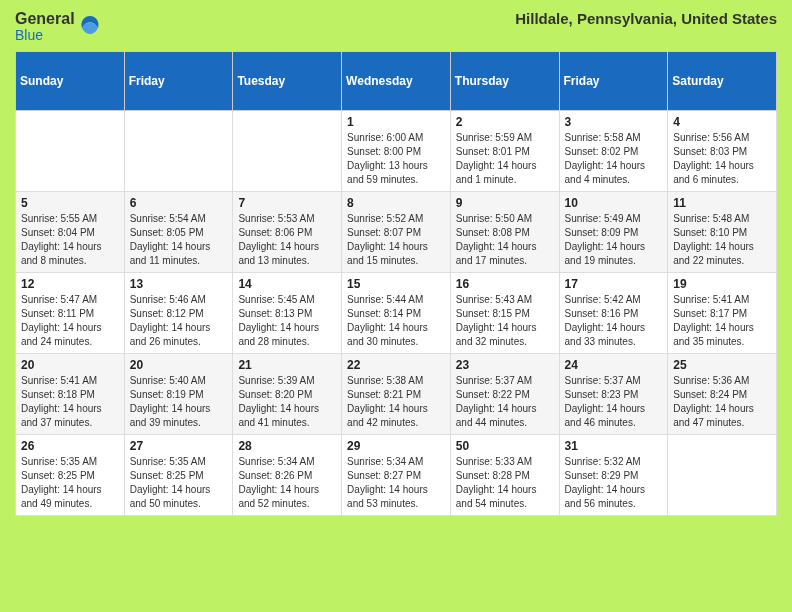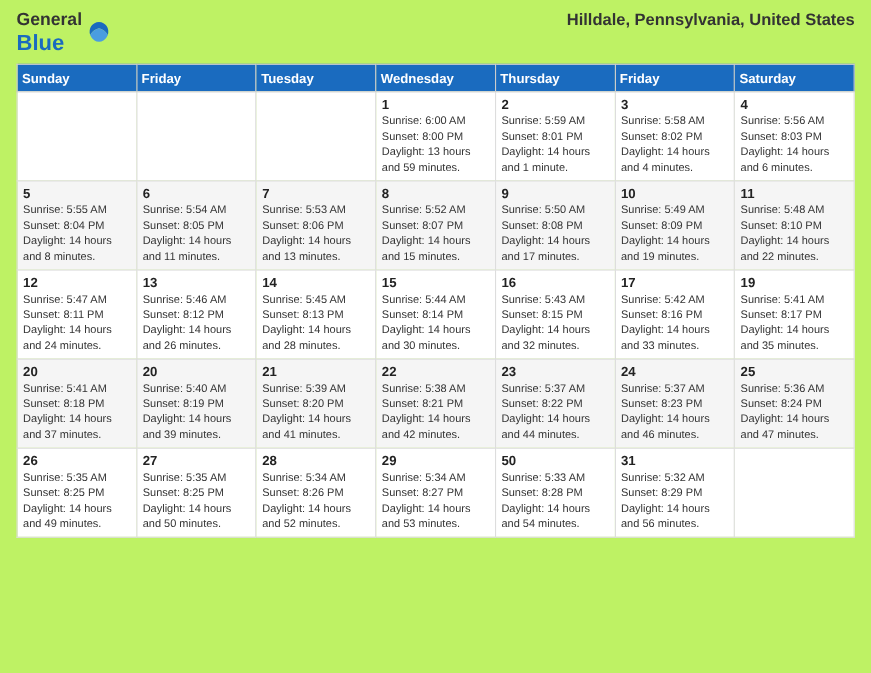--- a/index.html
+++ b/index.html
@@ -3,34 +3,34 @@
   <meta charset="utf-8">
   <style>
     * { box-sizing: border-box; margin: 0; padding: 0; }
     body { font-family: Arial, sans-serif; background: #fff; width: 792px; height: 612px; overflow: hidden; }
     
     .page { width: 792px; min-height: 612px; background: #bef264; padding: 10px 15px; }
     
     .header { display: flex; justify-content: space-between; align-items: flex-start; margin-bottom: 8px; }
     .logo-text { display: flex; flex-direction: column; line-height: 1.1; }
     .logo-general { font-size: 16px; font-weight: bold; color: #333; }
-    .logo-blue { font-size: 20px; font-weight: bold; color: #1a6bbf; }
+    .logo-blue { font-size: 14px; font-weight: normal; color: #1a6bbf; }
     
     .title-block { text-align: right; }
     .main-title { font-size: 36px; font-weight: bold; color: #333; line-height: 1.1; }
     .subtitle { font-size: 15px; color: #333; font-weight: bold; }
     
     table { width: 100%; border-collapse: collapse; table-layout: fixed; }
     
     thead tr th {
       background-color: #1a6bbf;
       color: #fff;
       font-size: 12px;
       font-weight: bold;
-      padding: 5px 4px;
+      padding: 22px 4px;
       text-align: left;
       border: 1px solid #ccc;
     }
     
     tbody tr td {
       border: 1px solid #ddd;
       vertical-align: top;
       padding: 4px 5px;
       font-size: 10.5px;
       color: #222;

